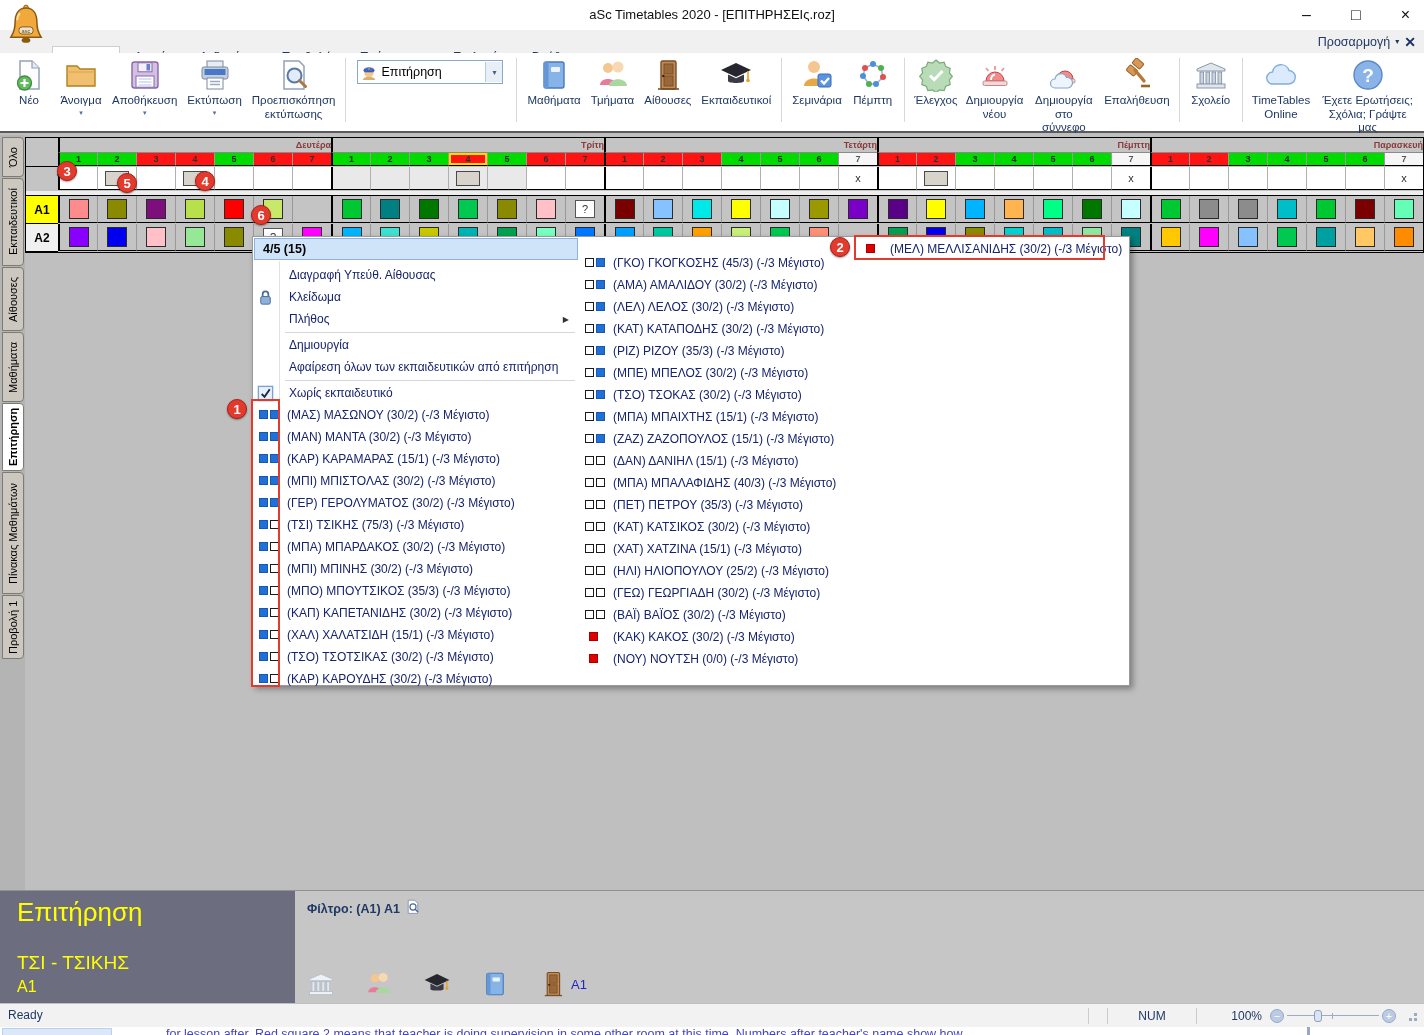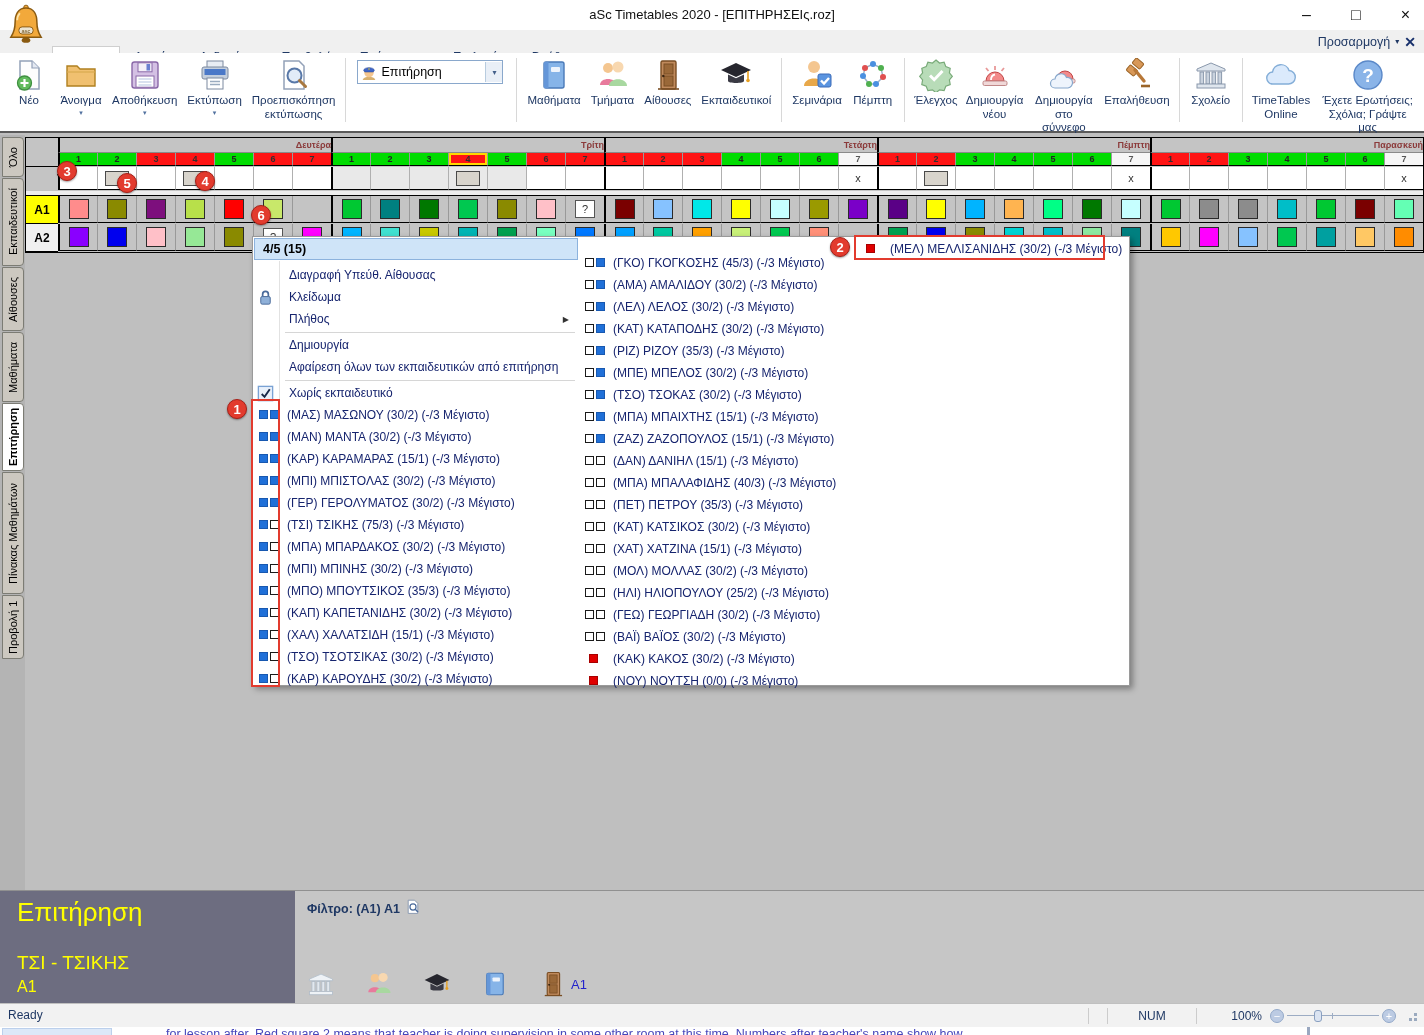--- a/index.html
+++ b/index.html
@@ -934,27 +934,20 @@
             <span class="sq o"></span>
             <span class="sq o"></span>
           </span>
           <span class="t-label">(ΧΑΤ) ΧΑΤΖΙΝΑ (15/1) (-/3 Μέγιστο)</span>
         </div>
         <div class="t-item">
           <span class="pair">
             <span class="sq o"></span>
             <span class="sq o"></span>
           </span>
-          <span class="t-label">(ΜΟΛ) ΜΟΛΛΑΣ (30/2) (-/3 Μέγιστο)</span>
-        </div>
-        <div class="t-item">
-          <span class="pair">
-            <span class="sq o"></span>
-            <span class="sq o"></span>
-          </span>
           <span class="t-label">(ΗΛΙ) ΗΛΙΟΠΟΥΛΟΥ (25/2) (-/3 Μέγιστο)</span>
         </div>
         <div class="t-item">
           <span class="pair">
             <span class="sq o"></span>
             <span class="sq o"></span>
           </span>
           <span class="t-label">(ΓΕΩ) ΓΕΩΡΓΙΑΔΗ (30/2) (-/3 Μέγιστο)</span>
         </div>
         <div class="t-item">

